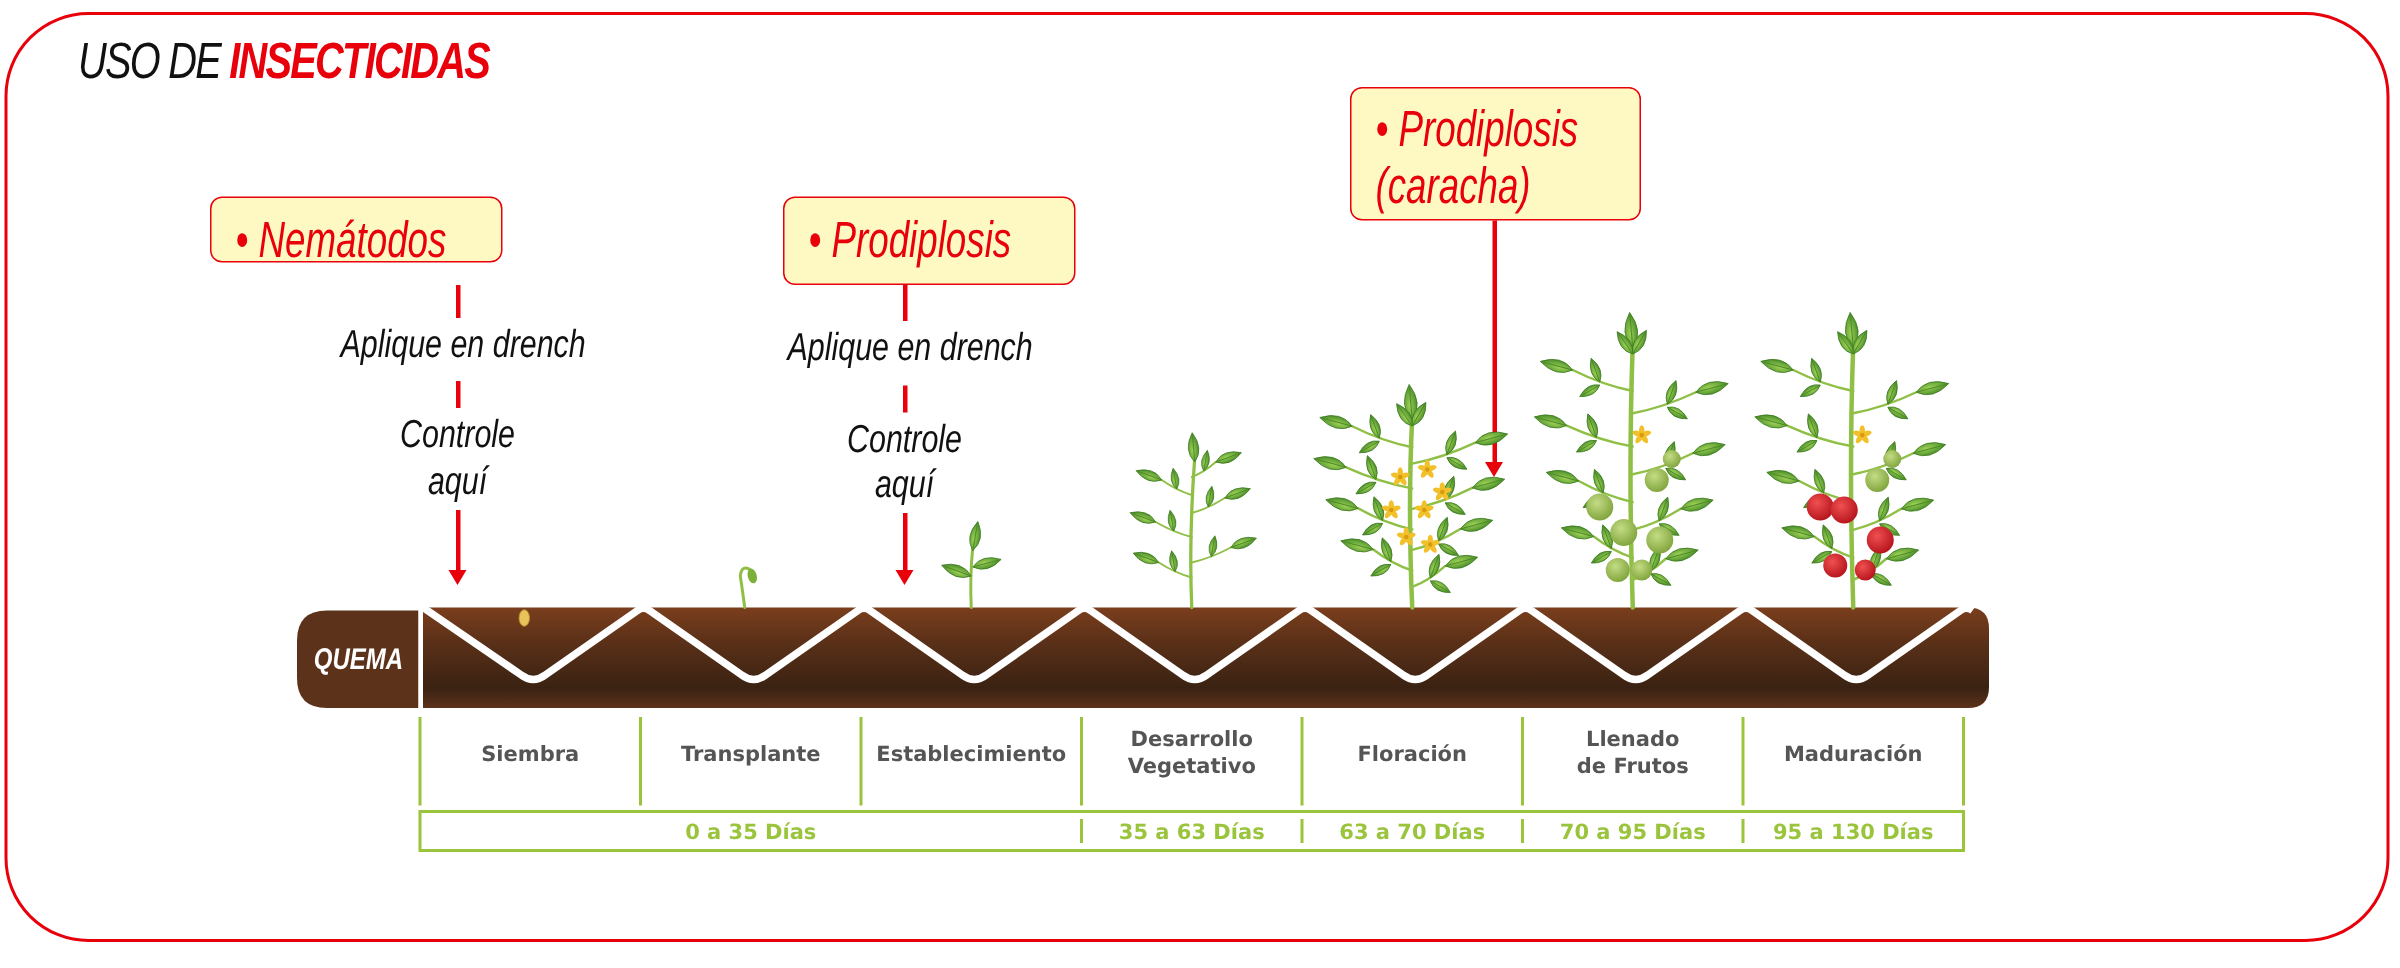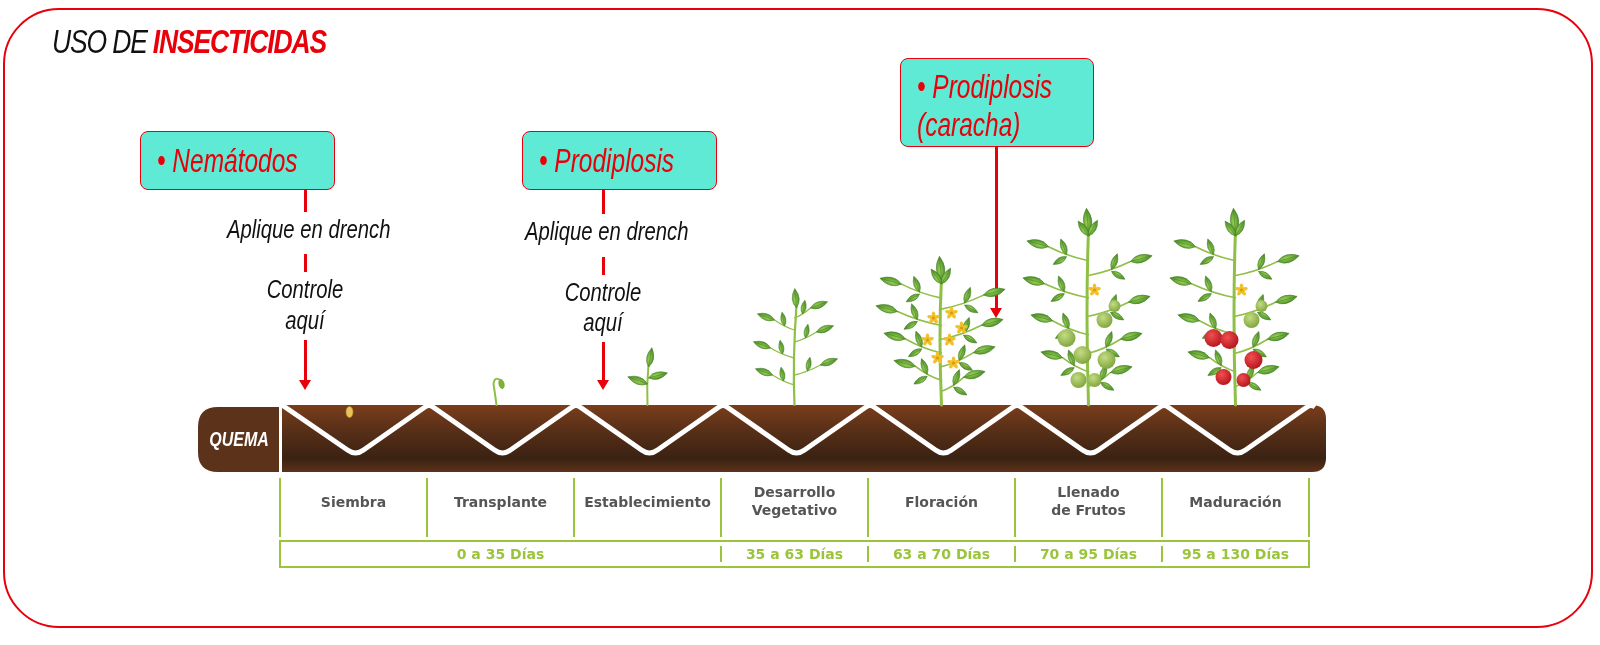--- a/index.html
+++ b/index.html
@@ -6,21 +6,21 @@
   body { width: 1600px; height: 645px; position: relative; overflow: hidden;
          font-family: "Liberation Sans", sans-serif; }
   .frame { position: absolute; left: 3px; top: 8px; width: 1590px; height: 620px;
            border: 2px solid #e8000b; border-radius: 56px; box-sizing: border-box; }
   .title { position: absolute; left: 52px; top: 22px; font-size: 34px; font-style: italic;
            font-family: "Liberation Sans", sans-serif; letter-spacing: -1.5px;
            transform: scaleX(0.78); transform-origin: left top; white-space: nowrap; }
   .title .t1 { color: #111; font-weight: normal; }
   .title .t2 { color: #e8000b; font-weight: bold; }
 
-  .callout { position: absolute; border: 1.5px solid #e8000b; border-radius: 8px; background: #5eead4;
+  .callout { position: absolute; border: 1.5px solid #e8000b; border-radius: 8px; background: #fef9c3;
              box-sizing: border-box; color: #e8000b; font-style: italic; }
   .callout .txt { position: absolute; left: 16px; font-size: 34px; transform: scaleX(0.72);
                   transform-origin: left top; white-space: nowrap; line-height: 38px; }
   .stem { position: absolute; width: 2.5px; background: #e8000b; }
   .arrowhead { position: absolute; width: 0; height: 0; }
   .note { position: absolute; font-style: italic; color: #111; font-size: 26px; text-align: center;
           transform: scaleX(0.78); white-space: nowrap; line-height: 31px; }
 
   svg { position: absolute; left: 0; top: 0; }
   .stage-label { font-family: "DejaVu Sans", sans-serif; font-weight: bold; fill: #555;
@@ -33,21 +33,21 @@
 </head>
 <body>
 
 <div class="frame"></div>
 
 <div class="title">
   <span class="t1">USO DE</span>
   <span class="t2">INSECTICIDAS</span>
 </div>
 
-<div class="callout" style="left:140px; top:131px; width:195px; height:59px;">
+<div class="callout" style="left:140px; top:131px; width:195px; height:44px;">
   <span class="txt" style="top:9px;">• Nemátodos</span>
 </div>
 <div class="stem" style="left:304px; top:190px; height:22px;"></div>
 <div class="note" style="left:205px; top:214px; width:200px;">Aplique en drench</div>
 <div class="stem" style="left:304px; top:254px; height:18px;"></div>
 <div class="note" style="left:205px; top:274px; width:200px;">Controle</div>
 <div class="note" style="left:205px; top:305px; width:200px;">aquí</div>
 <div class="stem" style="left:304px; top:340px; height:42px;"></div>
 <div class="arrowhead" style="left:299px; top:380px; border-left:6px solid transparent; border-right:6px solid transparent; border-top:10px solid #e8000b;"></div>
 

